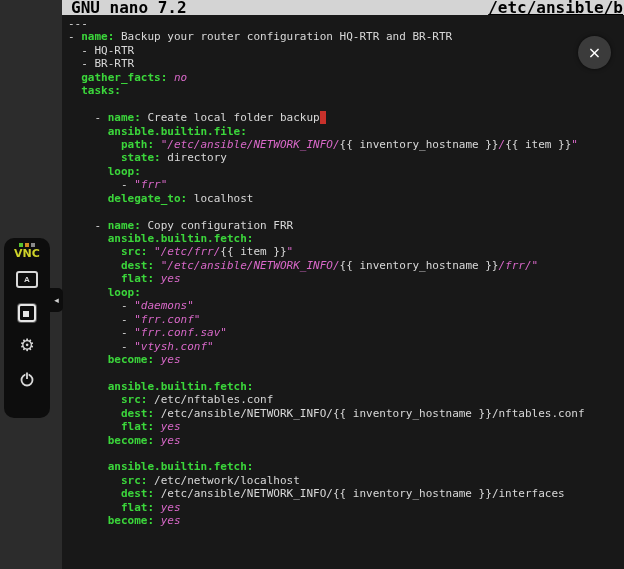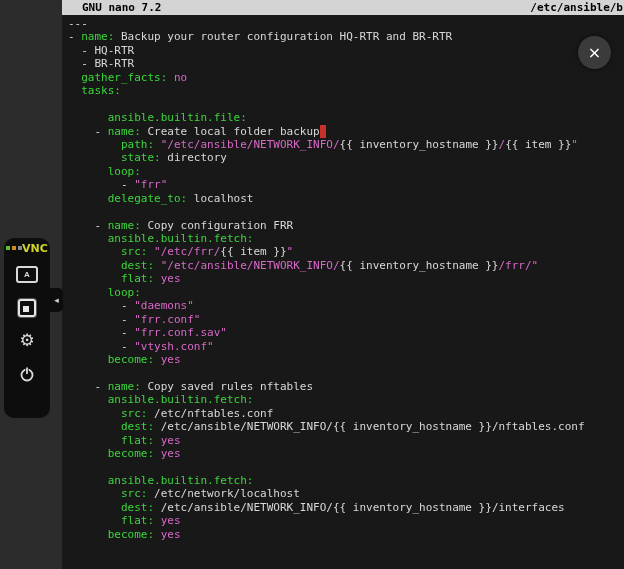--- a/index.html
+++ b/index.html
@@ -12,50 +12,50 @@
     background:var(--page-bg);
     font-family:"DejaVu Sans Mono","Liberation Mono",monospace;
   }
   
   .terminal{
     position:absolute;left:62px;top:0;width:562px;height:569px;
     background:var(--terminal-bg);
   }
   .titlebar{
     height:15px;background:var(--titlebar-bg);color:#000;
-    font-size:11px;line-height:15px;font-weight:bold;
+    font-size:16px;line-height:15px;font-weight:bold;
     display:flex;justify-content:space-between;
-    padding:0 1px 0 20px;white-space:nowrap;overflow:hidden;
+    padding:0 1px 0 9px;white-space:nowrap;overflow:hidden;
   }
-  .titlebar .file{overflow:hidden;text-overflow:clip;}
+  .titlebar .file{overflow:hidden;text-overflow:clip;text-decoration:underline;}
   .editor{
     padding:2px 0 0 6px;
     font-size:11px;line-height:13.45px;
   }
   .code-line{white-space:pre;height:13.45px;}
   .seg-p{color:var(--plain);}
-  .seg-k{color:var(--key);}
-  .seg-s{color:var(--string);}
+  .seg-k{color:var(--key);font-weight:bold;}
+  .seg-s{color:var(--string);font-style:italic;}
   .seg-v{color:var(--plain);}
   .seg-c{background:var(--cursor);color:var(--cursor);}
   
   .close-btn{
     position:absolute;left:578px;top:36px;width:33px;height:33px;border-radius:50%;
     background:#3b3b3b;color:#fff;display:flex;align-items:center;justify-content:center;
     font-size:16px;font-family:"DejaVu Sans",sans-serif;cursor:pointer;
     box-shadow:0 0 4px rgba(0,0,0,.6);
   }
   
   .control-bar{
     position:absolute;left:4px;top:238px;width:46px;height:180px;
     background:var(--panel-bg);border-radius:10px;
     display:flex;flex-direction:column;align-items:center;
     padding:5px 0 4px 0;box-sizing:border-box;
   }
-  .vnc-logo{display:flex;flex-direction:row;align-items:center;margin-bottom:4px;}
+  .vnc-logo{display:flex;flex-direction:column;align-items:center;margin-bottom:4px;}
   .logo-pixels{display:flex;gap:2px;margin-bottom:1px;}
   .logo-pixels i{width:4px;height:4px;display:block;}
   .logo-pixels i:nth-child(1){background:#57c12f;}
   .logo-pixels i:nth-child(2){background:#d28b1f;}
   .logo-pixels i:nth-child(3){background:#8a8a8a;}
   .logo-text{color:#cfd32a;font-size:11px;font-weight:bold;letter-spacing:0;line-height:11px;
     font-family:"DejaVu Sans",sans-serif;}
   .bar-btn{
     width:34px;height:33px;display:flex;align-items:center;justify-content:center;
     cursor:pointer;border-radius:6px;background:transparent;border:none;padding:0;
@@ -87,41 +87,40 @@
     <span class="file">/etc/ansible/b</span>
   </div>
   <div class="editor">
       <div class="code-line"><span class="seg-p">---</span></div>
       <div class="code-line"><span class="seg-p">- </span><span class="seg-k">name:</span><span class="seg-p"> Backup your router configuration HQ-RTR and BR-RTR</span></div>
       <div class="code-line"><span class="seg-p">  - HQ-RTR</span></div>
       <div class="code-line"><span class="seg-p">  - BR-RTR</span></div>
       <div class="code-line"><span class="seg-p">  </span><span class="seg-k">gather_facts:</span><span class="seg-p"> </span><span class="seg-s">no</span></div>
       <div class="code-line"><span class="seg-p">  </span><span class="seg-k">tasks:</span></div>
       <div class="code-line"> </div>
+      <div class="code-line"><span class="seg-p">    - </span><span class="seg-k">name:</span><span class="seg-p"> Create local folder backup</span><span class="seg-c"> </span></div>
       <div class="code-line"><span class="seg-p">      </span><span class="seg-k">ansible.builtin.file:</span></div>
-      <div class="code-line"><span class="seg-p">    - </span><span class="seg-k">name:</span><span class="seg-p"> Create local folder backup</span><span class="seg-c"> </span></div>
       <div class="code-line"><span class="seg-p">        </span><span class="seg-k">path:</span><span class="seg-p"> </span><span class="seg-s">"/etc/ansible/NETWORK_INFO/</span><span class="seg-v">{{ inventory_hostname }}</span><span class="seg-s">/</span><span class="seg-v">{{ item }}</span><span class="seg-s">"</span></div>
       <div class="code-line"><span class="seg-p">        </span><span class="seg-k">state:</span><span class="seg-p"> directory</span></div>
       <div class="code-line"><span class="seg-p">      </span><span class="seg-k">loop:</span></div>
       <div class="code-line"><span class="seg-p">        - </span><span class="seg-s">"frr"</span></div>
       <div class="code-line"><span class="seg-p">      </span><span class="seg-k">delegate_to:</span><span class="seg-p"> localhost</span></div>
       <div class="code-line"> </div>
       <div class="code-line"><span class="seg-p">    - </span><span class="seg-k">name:</span><span class="seg-p"> Copy configuration FRR</span></div>
       <div class="code-line"><span class="seg-p">      </span><span class="seg-k">ansible.builtin.fetch:</span></div>
       <div class="code-line"><span class="seg-p">        </span><span class="seg-k">src:</span><span class="seg-p"> </span><span class="seg-s">"/etc/frr/</span><span class="seg-v">{{ item }}</span><span class="seg-s">"</span></div>
       <div class="code-line"><span class="seg-p">        </span><span class="seg-k">dest:</span><span class="seg-p"> </span><span class="seg-s">"/etc/ansible/NETWORK_INFO/</span><span class="seg-v">{{ inventory_hostname }}</span><span class="seg-s">/frr/"</span></div>
       <div class="code-line"><span class="seg-p">        </span><span class="seg-k">flat:</span><span class="seg-p"> </span><span class="seg-s">yes</span></div>
       <div class="code-line"><span class="seg-p">      </span><span class="seg-k">loop:</span></div>
       <div class="code-line"><span class="seg-p">        - </span><span class="seg-s">"daemons"</span></div>
       <div class="code-line"><span class="seg-p">        - </span><span class="seg-s">"frr.conf"</span></div>
       <div class="code-line"><span class="seg-p">        - </span><span class="seg-s">"frr.conf.sav"</span></div>
       <div class="code-line"><span class="seg-p">        - </span><span class="seg-s">"vtysh.conf"</span></div>
       <div class="code-line"><span class="seg-p">      </span><span class="seg-k">become:</span><span class="seg-p"> </span><span class="seg-s">yes</span></div>
       <div class="code-line"> </div>
-      <div class="code-line"><span class="seg-p">    - </span><span class="seg-k">name:</span><span class="seg-p"> Copy saved rules nftables</span></div>
       <div class="code-line"><span class="seg-p">      </span><span class="seg-k">ansible.builtin.fetch:</span></div>
       <div class="code-line"><span class="seg-p">        </span><span class="seg-k">src:</span><span class="seg-p"> /etc/nftables.conf</span></div>
       <div class="code-line"><span class="seg-p">        </span><span class="seg-k">dest:</span><span class="seg-p"> /etc/ansible/NETWORK_INFO/</span><span class="seg-v">{{ inventory_hostname }}</span><span class="seg-p">/nftables.conf</span></div>
       <div class="code-line"><span class="seg-p">        </span><span class="seg-k">flat:</span><span class="seg-p"> </span><span class="seg-s">yes</span></div>
       <div class="code-line"><span class="seg-p">      </span><span class="seg-k">become:</span><span class="seg-p"> </span><span class="seg-s">yes</span></div>
       <div class="code-line"> </div>
       <div class="code-line"><span class="seg-p">      </span><span class="seg-k">ansible.builtin.fetch:</span></div>
       <div class="code-line"><span class="seg-p">        </span><span class="seg-k">src:</span><span class="seg-p"> /etc/network/localhost</span></div>
       <div class="code-line"><span class="seg-p">        </span><span class="seg-k">dest:</span><span class="seg-p"> /etc/ansible/NETWORK_INFO/</span><span class="seg-v">{{ inventory_hostname }}</span><span class="seg-p">/interfaces</span></div>
       <div class="code-line"><span class="seg-p">        </span><span class="seg-k">flat:</span><span class="seg-p"> </span><span class="seg-s">yes</span></div>

